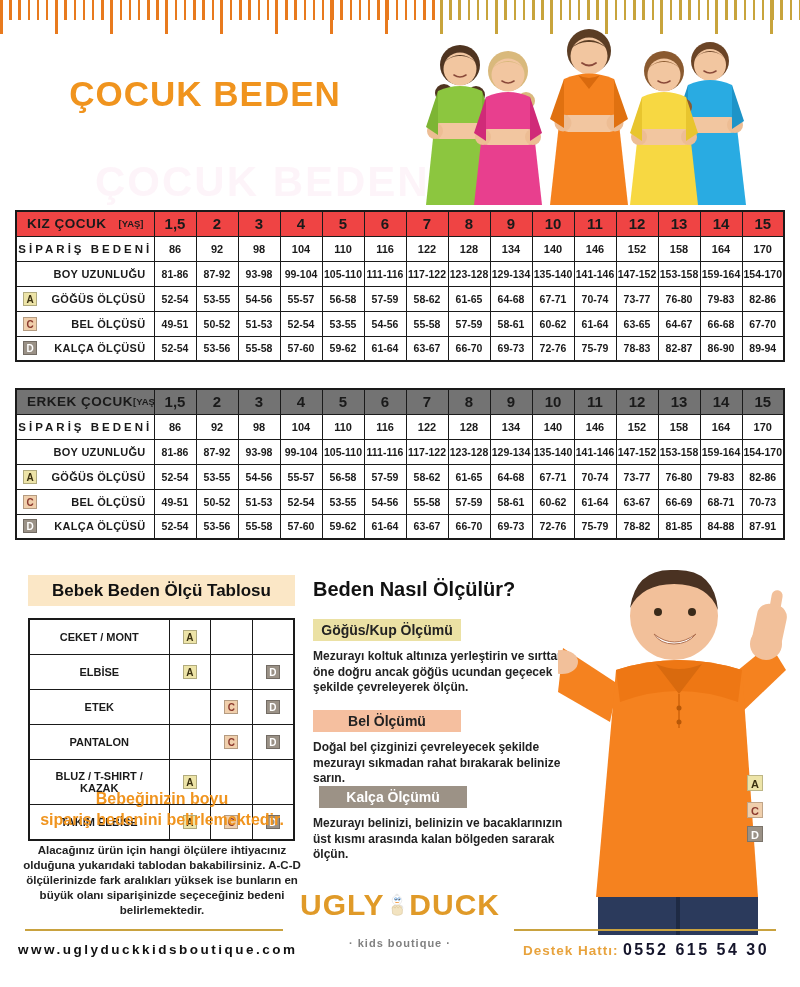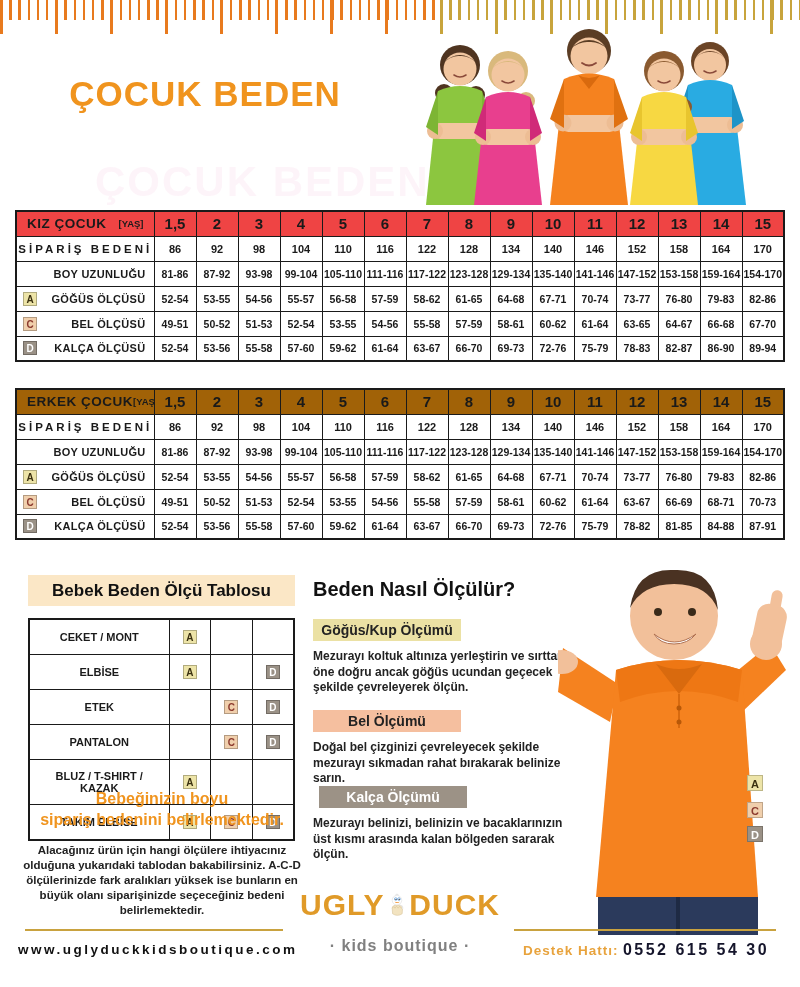--- a/index.html
+++ b/index.html
@@ -31,21 +31,21 @@
 
   
   .tbl-wrap { position:absolute; left:15px; width:770px; }
   #girls-wrap { top:210px; } #boys-wrap { top:388px; }
   table.size-table { border-collapse:collapse; table-layout:fixed; width:770px; border:2px solid #1a1a1a; }
   table.size-table td { border:1px solid #1a1a1a; height:25px; text-align:center;
     font-weight:bold; font-size:10.5px; color:#1a1a1a; padding:0; overflow:hidden; white-space:nowrap; }
   table.size-table td:first-child { width:138px; }
   table.size-table tr.hdr td { font-size:15px; }
   table.girls tr.hdr td { background:#ef4444; }
-  table.boys  tr.hdr td { background:#a16207; }
+  table.boys  tr.hdr td { background:#737373; }
   td.name-cell { padding:0 10px !important; }
   .name-flex { display:flex; justify-content:space-between; align-items:center; }
   .tname { font-size:13.5px; letter-spacing:0.5px; }
   .tunit { font-size:9.5px; font-weight:bold; }
   tr.order td.order-label { letter-spacing:3px; font-size:11.5px; }
   tr.order td { font-size:11px; }
   td.row-label { padding:0 8px 0 6px !important;margin-top:23px; }
   .rl-flex { display:flex; justify-content:space-between; align-items:center; }
   td.row-label .lab { font-size:11px; letter-spacing:0.3px; flex:1; text-align:right; }
   .badge { display:inline-block; width:14px; height:14px; line-height:14px; text-align:center;
@@ -90,21 +90,21 @@
 
   
   .gold-line { position:absolute; top:929px; height:2px; background:#C9A23F; }
   .gl-left { left:25px; width:258px; } .gl-right { left:514px; width:262px; }
   .website { position:absolute; left:18px; top:942px; width:272px; text-align:center;
     font-weight:bold; font-size:13.5px; letter-spacing:2.5px; color:#111; }
   .logo { position:absolute; left:300px; top:875px; width:200px; text-align:center; }
   .logo-row { display:flex; justify-content:center; align-items:flex-end; gap:4px; }
   .logo-word { font-weight:bold; font-size:30px; color:#E09A28; letter-spacing:1px; line-height:60px; }
   .logo-duck { width:42px; height:60px; }
-  .logo-tagline { font-weight:bold; font-size:16px; color:#808080; letter-spacing:1px; margin-top:2px; }
+  .logo-tagline { font-weight:bold; font-size:11px; color:#808080; letter-spacing:1px; margin-top:2px; }
   .destek { position:absolute; left:508px; top:941px; width:276px; text-align:center; white-space:nowrap; }
   .destek-label { font-weight:bold; font-size:13.5px; letter-spacing:1px; color:#E8A33D; }
   .destek-number { font-weight:bold; font-size:16px; letter-spacing:2.5px; color:#15152b; }
 </style>
 </head>
 <body>
 
 <div class="page">
 
   <div class="ruler ruler-left"></div>

